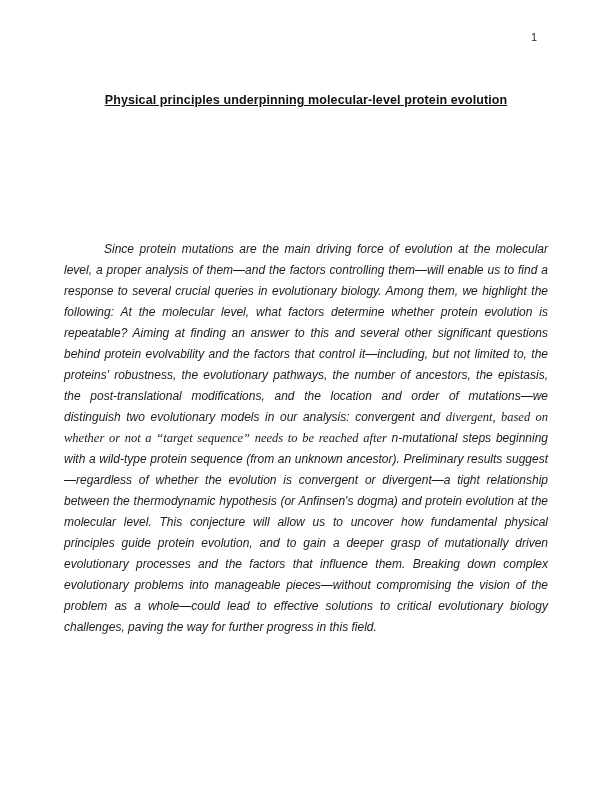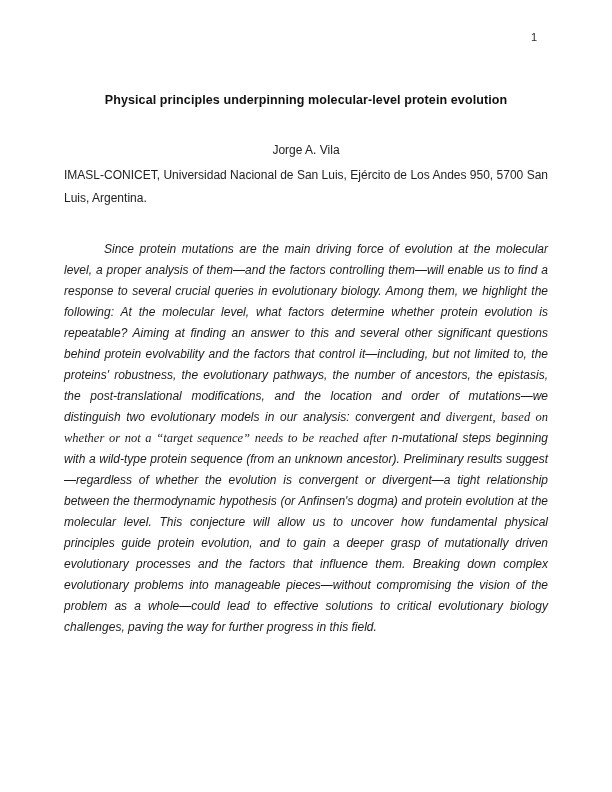--- a/index.html
+++ b/index.html
@@ -29,20 +29,21 @@
     top: 92px;
     left: 64px;
     width: 484px;
     margin: 0;
     text-align: center;
     font-size: 12.5px;
     line-height: 16px;
     font-weight: bold;
     color: #111111;
     letter-spacing: 0.1px;
+    text-decoration: underline;
   }
   .author {
     position: absolute;
     top: 143px;
     left: 64px;
     width: 484px;
     text-align: center;
     font-size: 12px;
     line-height: 15px;
     color: #222222;
@@ -77,19 +78,17 @@
 </style>
 </head>
 <body>
 
 <div class="page">
 
   <div class="page-number">1</div>
 
   <h1 class="title">Physical principles underpinning molecular-level protein evolution</h1>
 
-  <div class="author">Jorge A. Vila</div>
 
-  <div class="affiliation">IMASL-CONICET, Universidad Nacional de San Luis, Ejército de Los Andes 950, 5700 San Luis, Argentina.</div>
 
   <p class="abstract"><span>Since protein mutations are the main driving force of evolution at the molecular level, a proper analysis of them—and the factors controlling them—will enable us to find a response to several crucial queries in evolutionary biology. Among them, we highlight the following: At the molecular level, what factors determine whether protein evolution is repeatable? Aiming at finding an answer to this and several other significant questions behind protein evolvability and the factors that control it—including, but not limited to, the proteins' robustness, the evolutionary pathways, the number of ancestors, the epistasis, the post-translational modifications, and the location and order of mutations—we distinguish two evolutionary models in our analysis: convergent and </span><span class="serif-run">divergent, based on whether or not a “target sequence” needs to be reached after </span><span>n-mutational steps beginning with a wild-type protein sequence (from an unknown ancestor). Preliminary results suggest—regardless of whether the evolution is convergent or divergent—a tight relationship between the thermodynamic hypothesis (or Anfinsen's dogma) and protein evolution at the molecular level. This conjecture will allow us to uncover how fundamental physical principles guide protein evolution, and to gain a deeper grasp of mutationally driven evolutionary processes and the factors that influence them. Breaking down complex evolutionary problems into manageable pieces—without compromising the vision of the problem as a whole—could lead to effective solutions to critical evolutionary biology challenges, paving the way for further progress in this field.</span></p>
 
 </div>
 
 </body></html>

